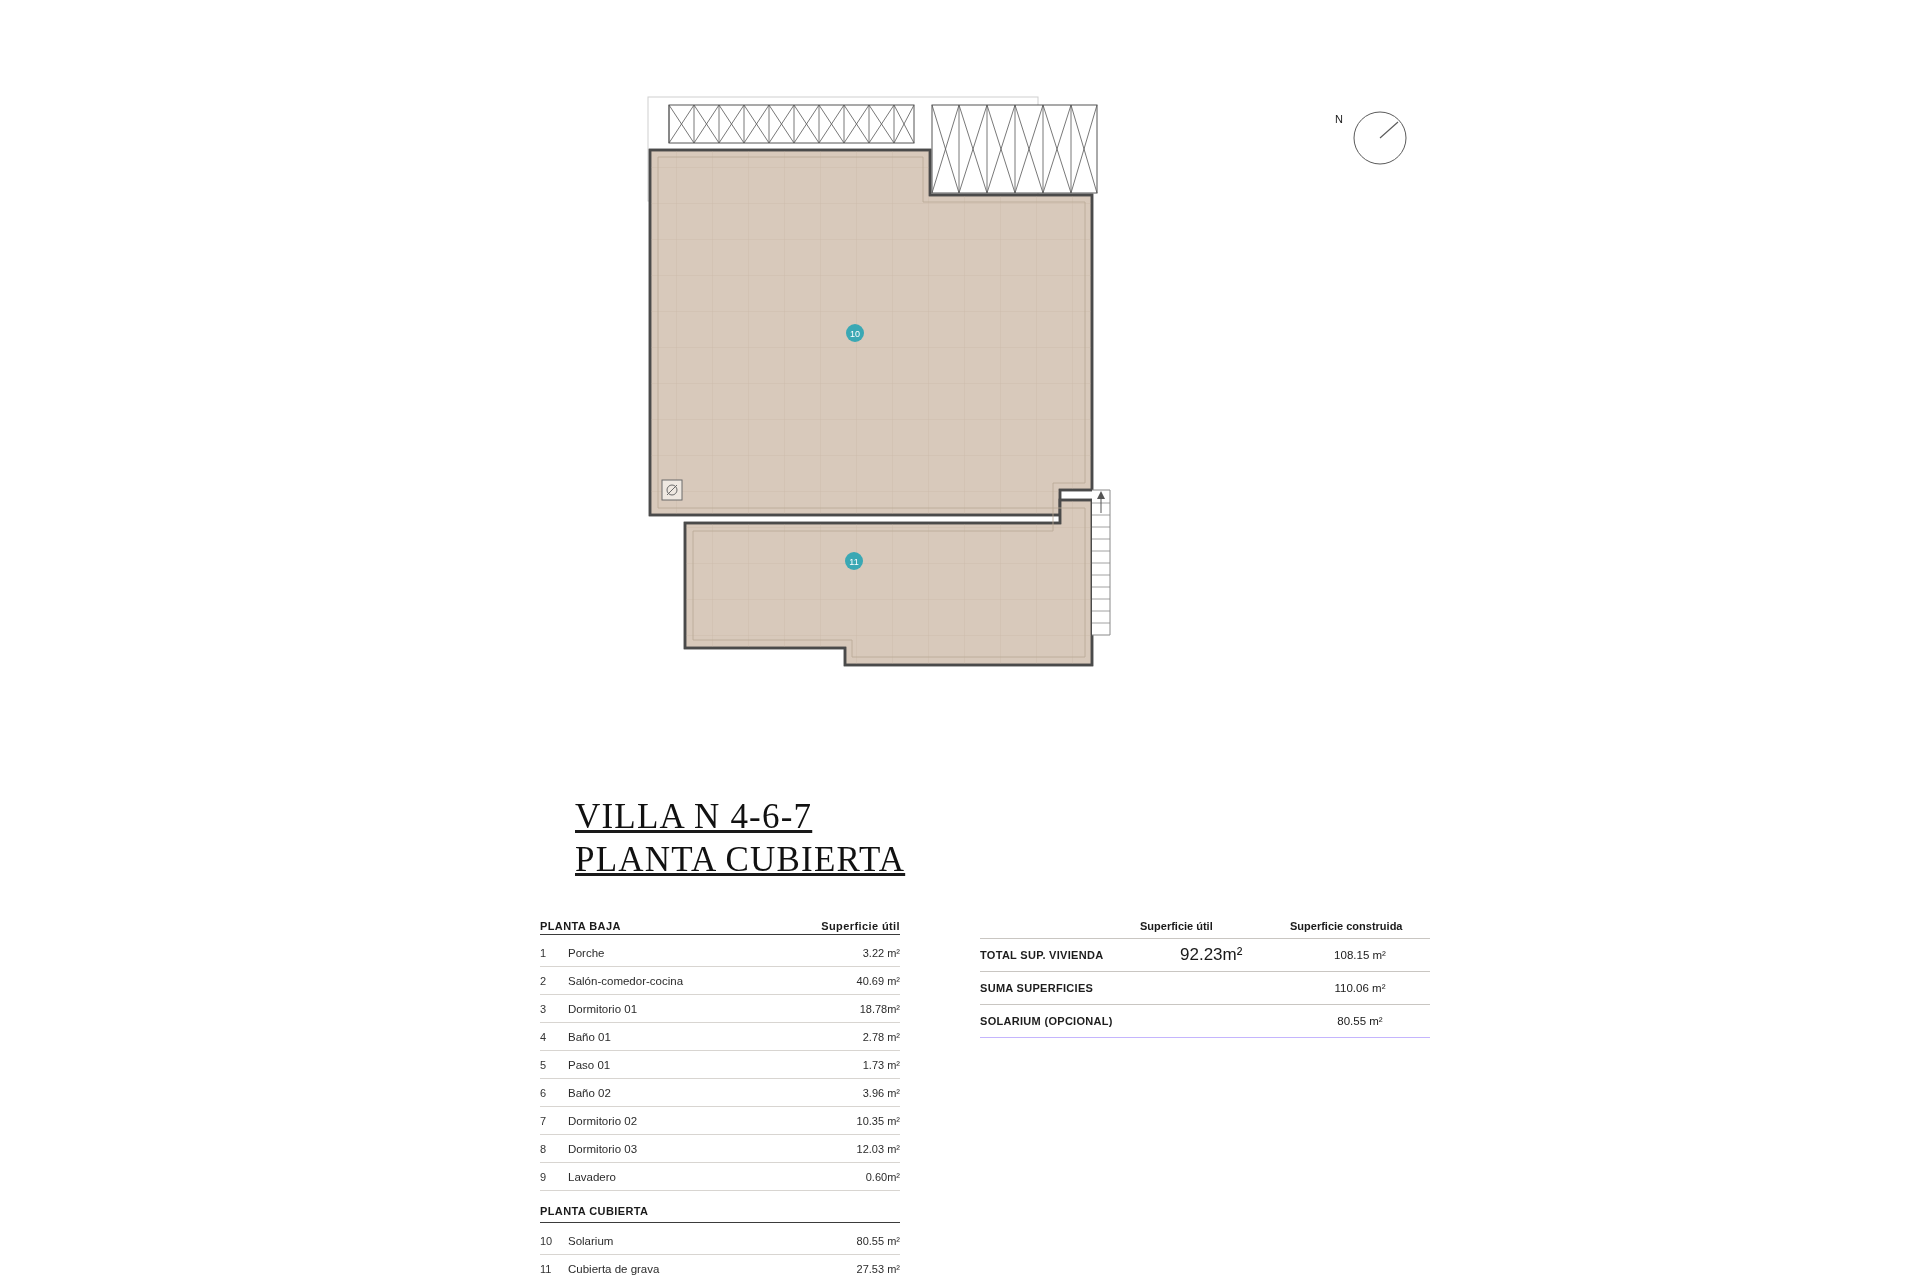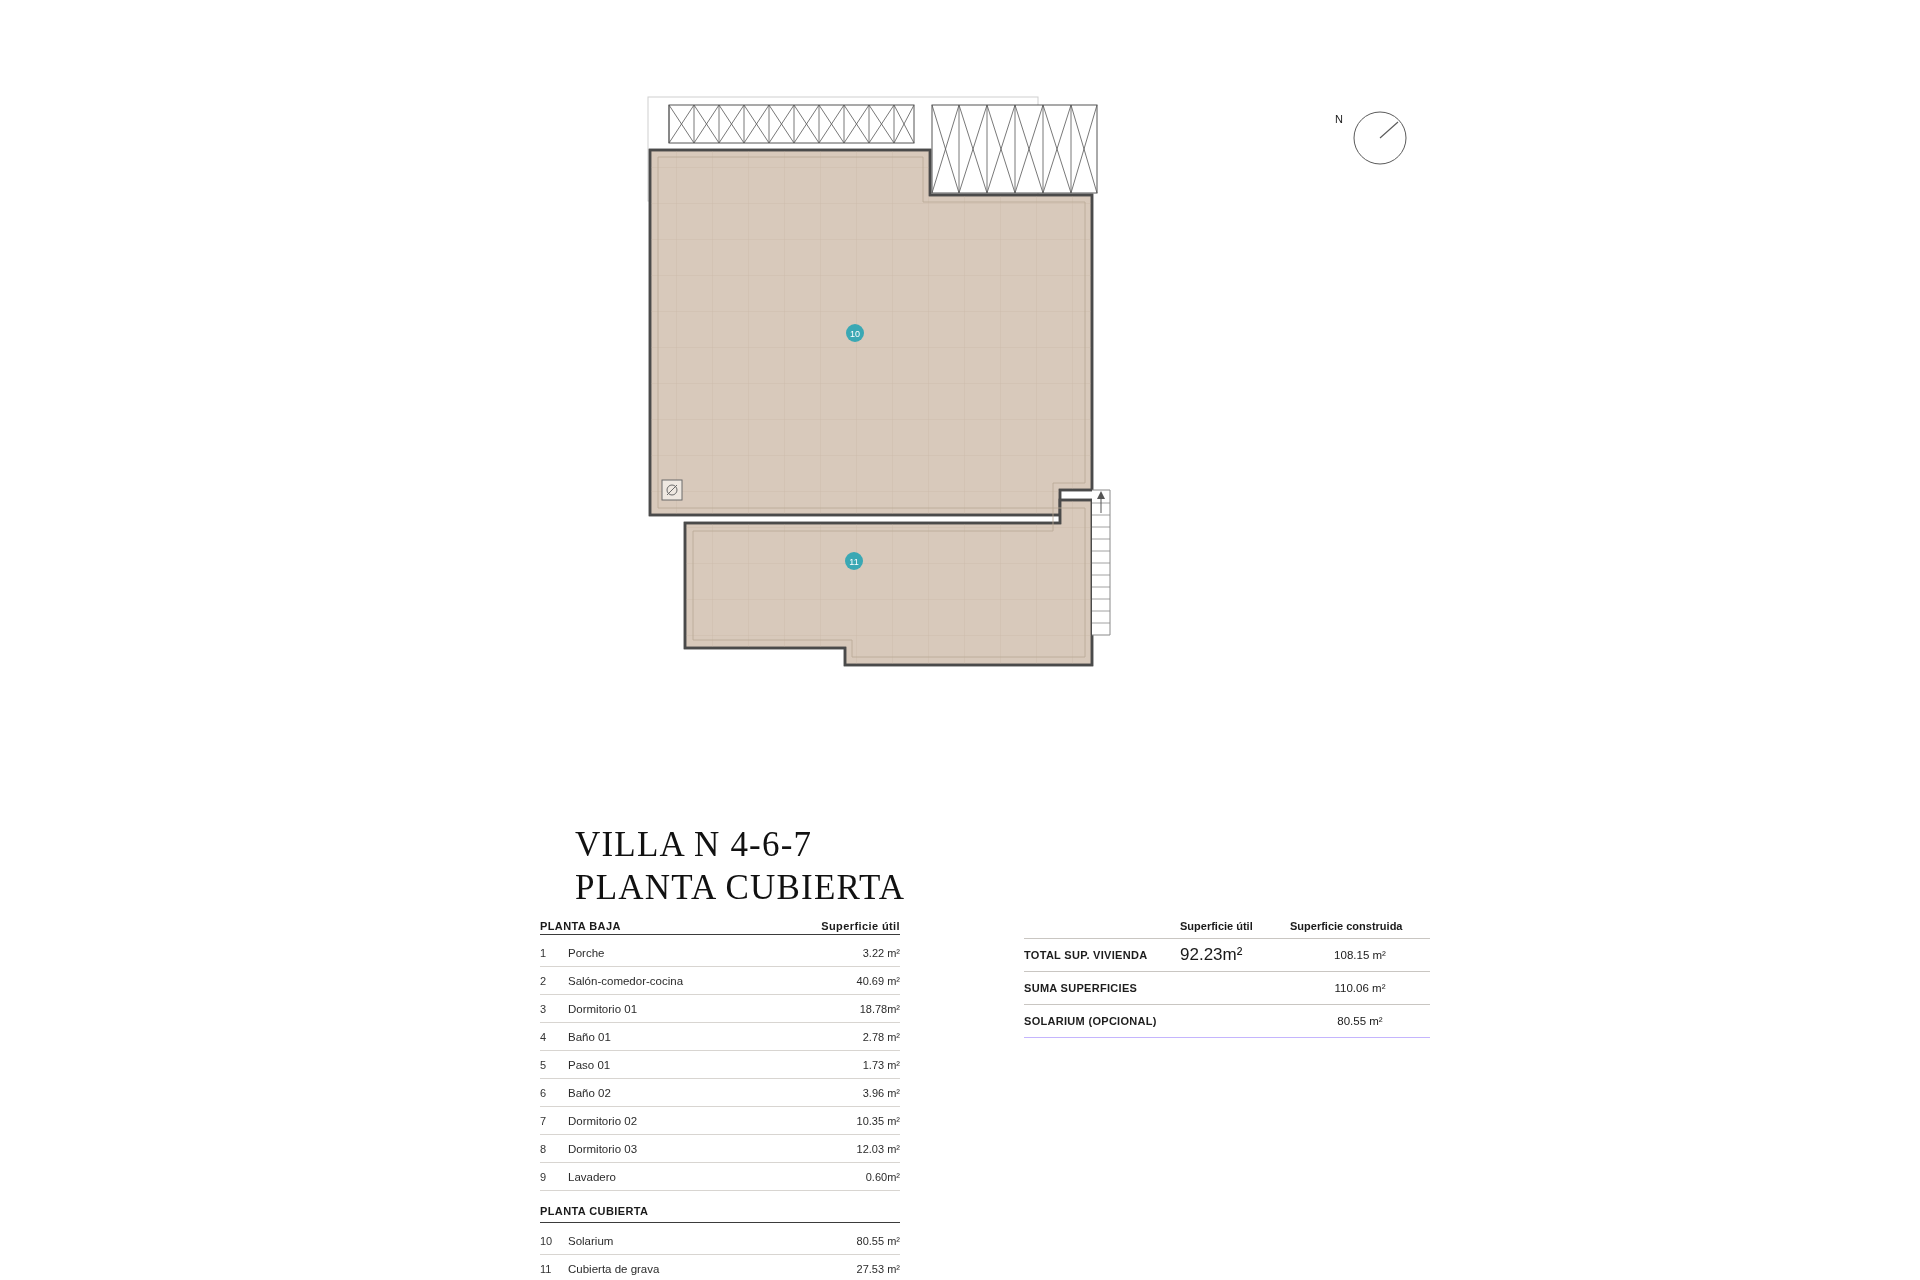--- a/index.html
+++ b/index.html
@@ -40,22 +40,23 @@
     top: 8px;
     font-size: 11px;
     letter-spacing: .5px;
     color: #222;
   }
 
   
   #title-block {
     position: absolute;
     left: 575px;
-    top: 824px;
+    top: 796px;
     width: 700px;
+    text-decoration: underline;
   }
   #title-block .line {
     font-family: "Liberation Serif", serif;
     font-size: 35px;
     letter-spacing: 1.2px;
     color: #111;
     line-height: 1.22;
     white-space: nowrap;
   }
 
@@ -120,27 +121,26 @@
     font-size: 11.5px;
   }
   #totals .head {
     display: flex;
     justify-content: flex-end;
     font-weight: bold;
     font-size: 11px;
     padding-bottom: 6px;
   }
   #totals .head .h1 { width: 110px; text-align: left; }
-  #totals .head .h2 { width: 140px; text-align: left; }
+  #totals .head .h2 { width: 140px; text-align: left; margin-left: 40px; }
   #totals .trow {
     display: flex;
     align-items: center;
     height: 32px;
     border-top: 1px solid #c9c6c2;
-    margin-left: 44px;
   }
   #totals .trow:last-child { border-bottom: 1px solid #c4b5fd; }
   #totals .trow .lbl {
     flex: 1;
     font-weight: bold;
     font-size: 11px;
     letter-spacing: .3px;
     color: #1d1d1d;
   }
   #totals .trow .v1 {

